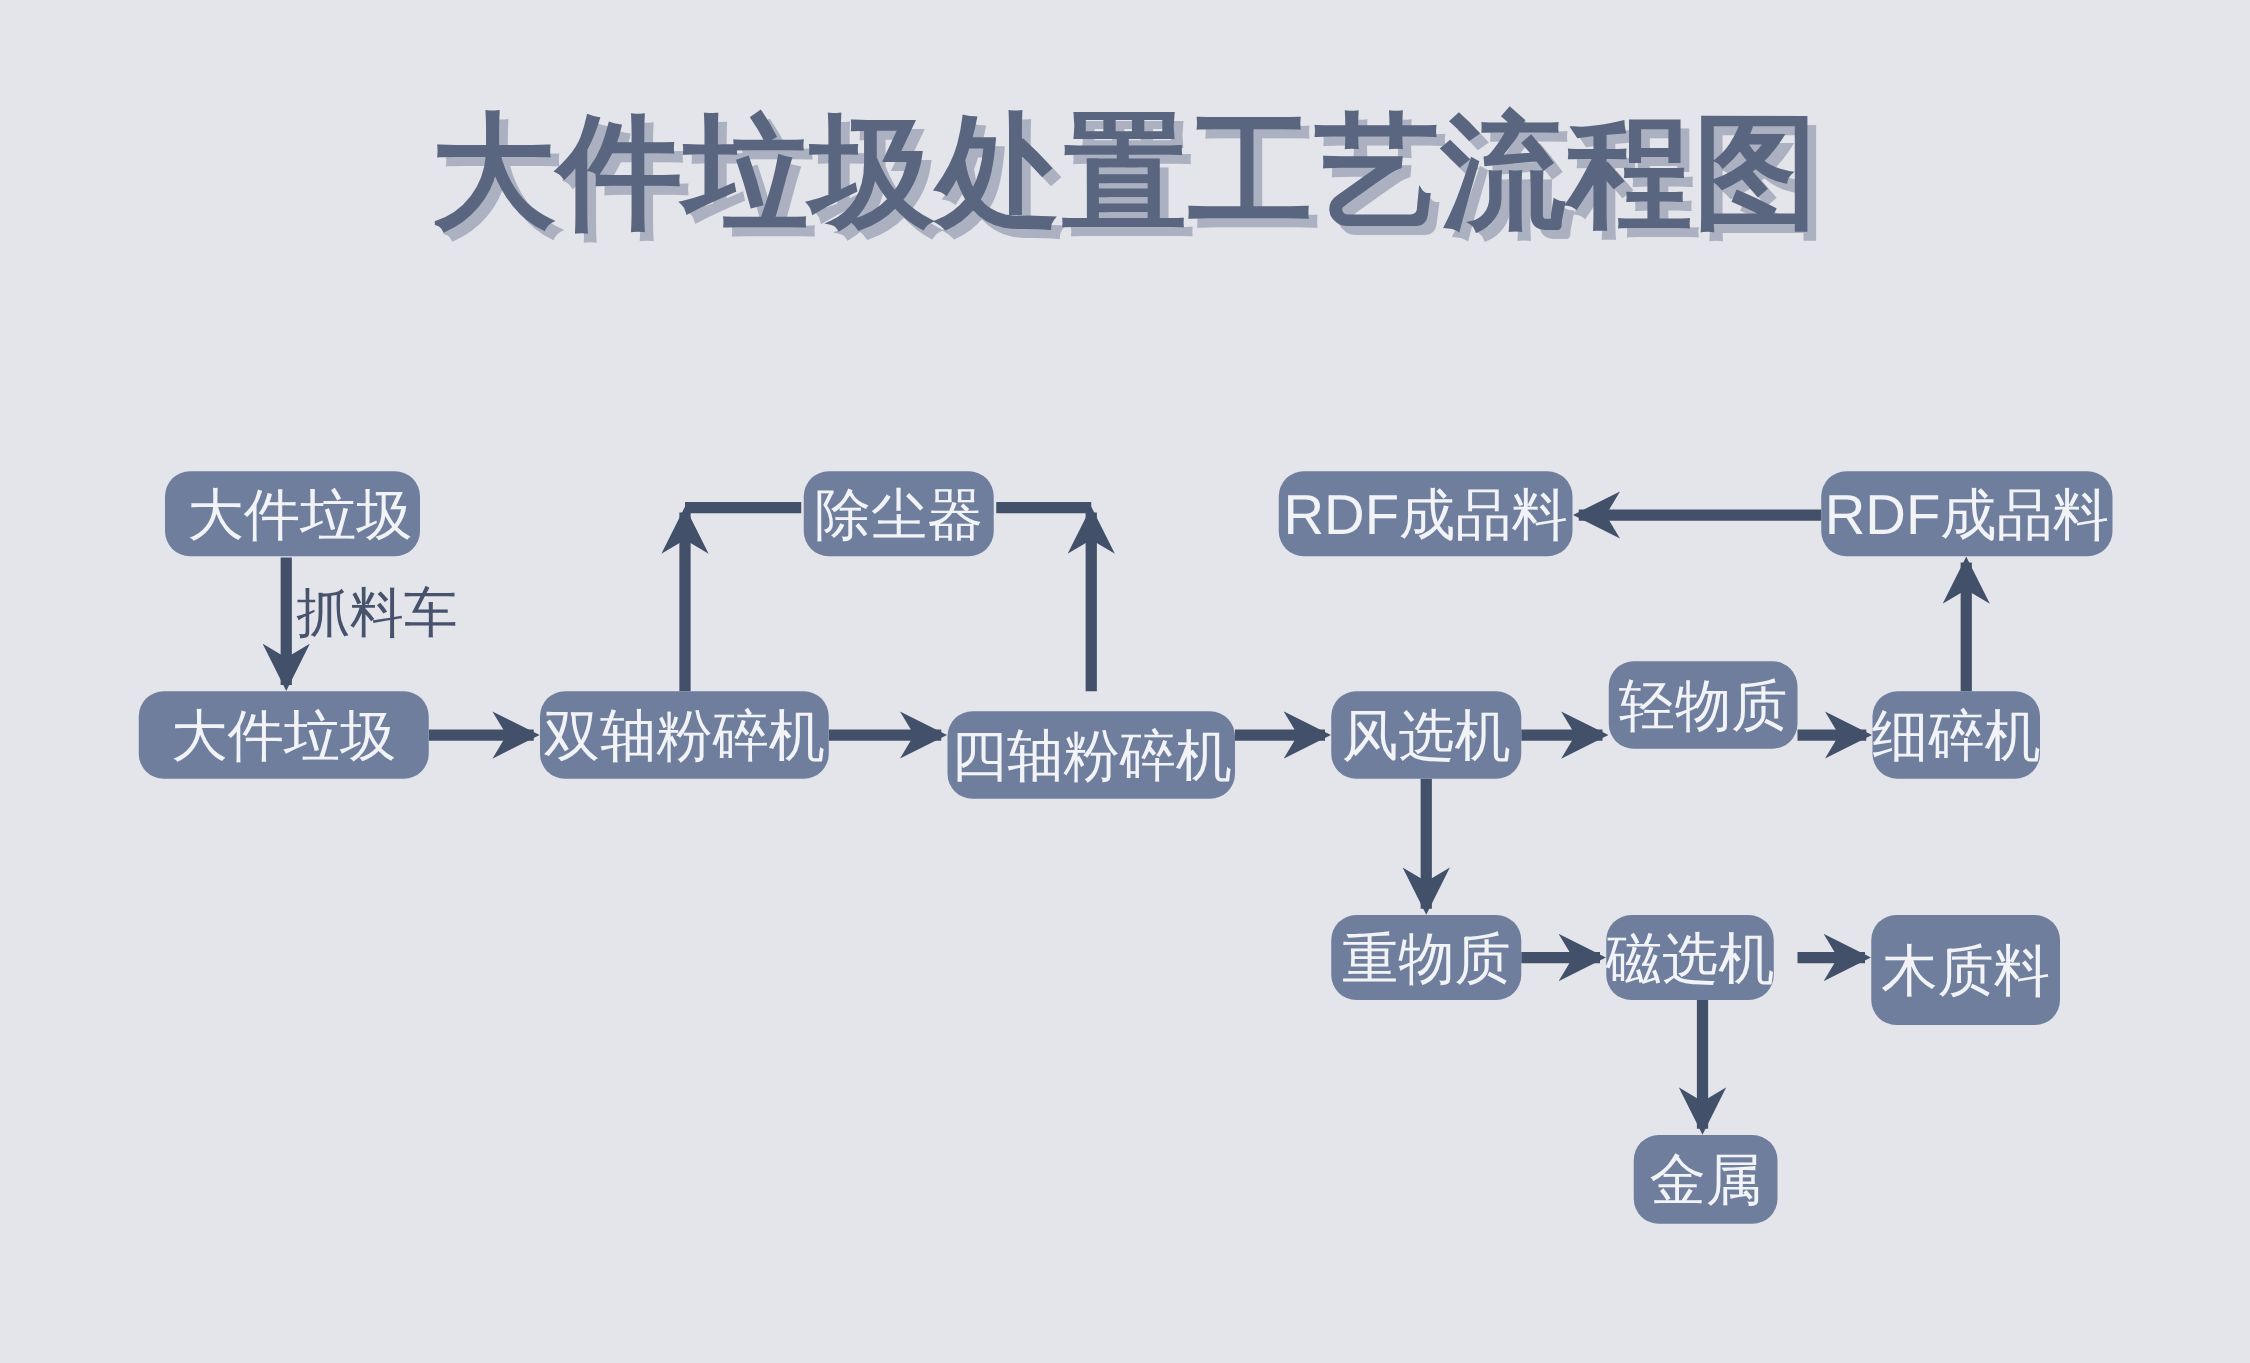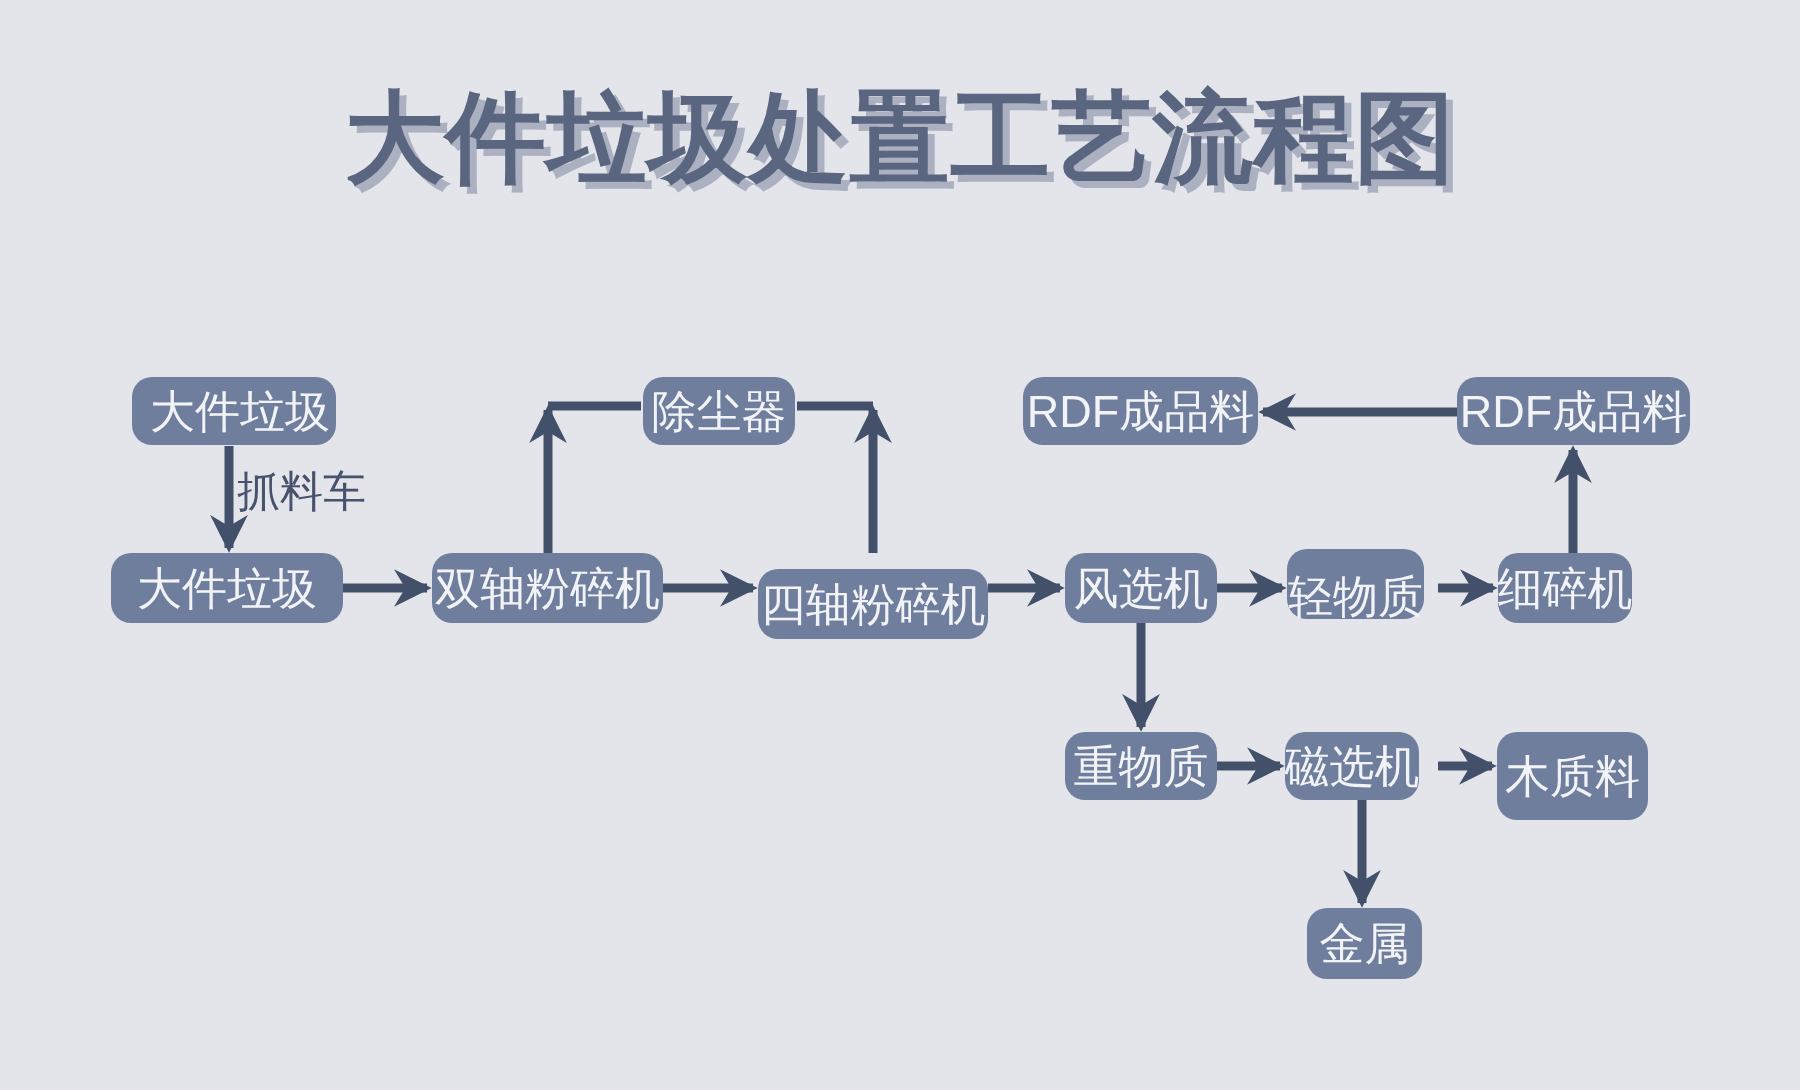--- a/index.html
+++ b/index.html
@@ -115,21 +115,21 @@
       </div>
       <div class="node" style="left: 432px; top: 553px; width: 231px; height: 70px;">
         <span>双轴粉碎机</span>
       </div>
       <div class="node" style="left: 758px; top: 553px; width: 230px; height: 70px; margin-top: 16px;">
         <span>四轴粉碎机</span>
       </div>
       <div class="node" style="left: 1065px; top: 553px; width: 152px; height: 70px;">
         <span>风选机</span>
       </div>
-      <div class="node" style="left: 1287px; top: 549px; width: 137px; height: 70px; align-items: flex-end;">
+      <div class="node" style="left: 1287px; top: 529px; width: 151px; height: 70px;">
         <span>轻物质</span>
       </div>
       <div class="node" style="left: 1498px; top: 553px; width: 134px; height: 70px;">
         <span>细碎机</span>
       </div>
       <div class="node" style="left: 1065px; top: 732px; width: 152px; height: 68px;">
         <span>重物质</span>
       </div>
       <div class="node" style="left: 1285px; top: 732px; width: 134px; height: 68px;">
         <span>磁选机</span>

